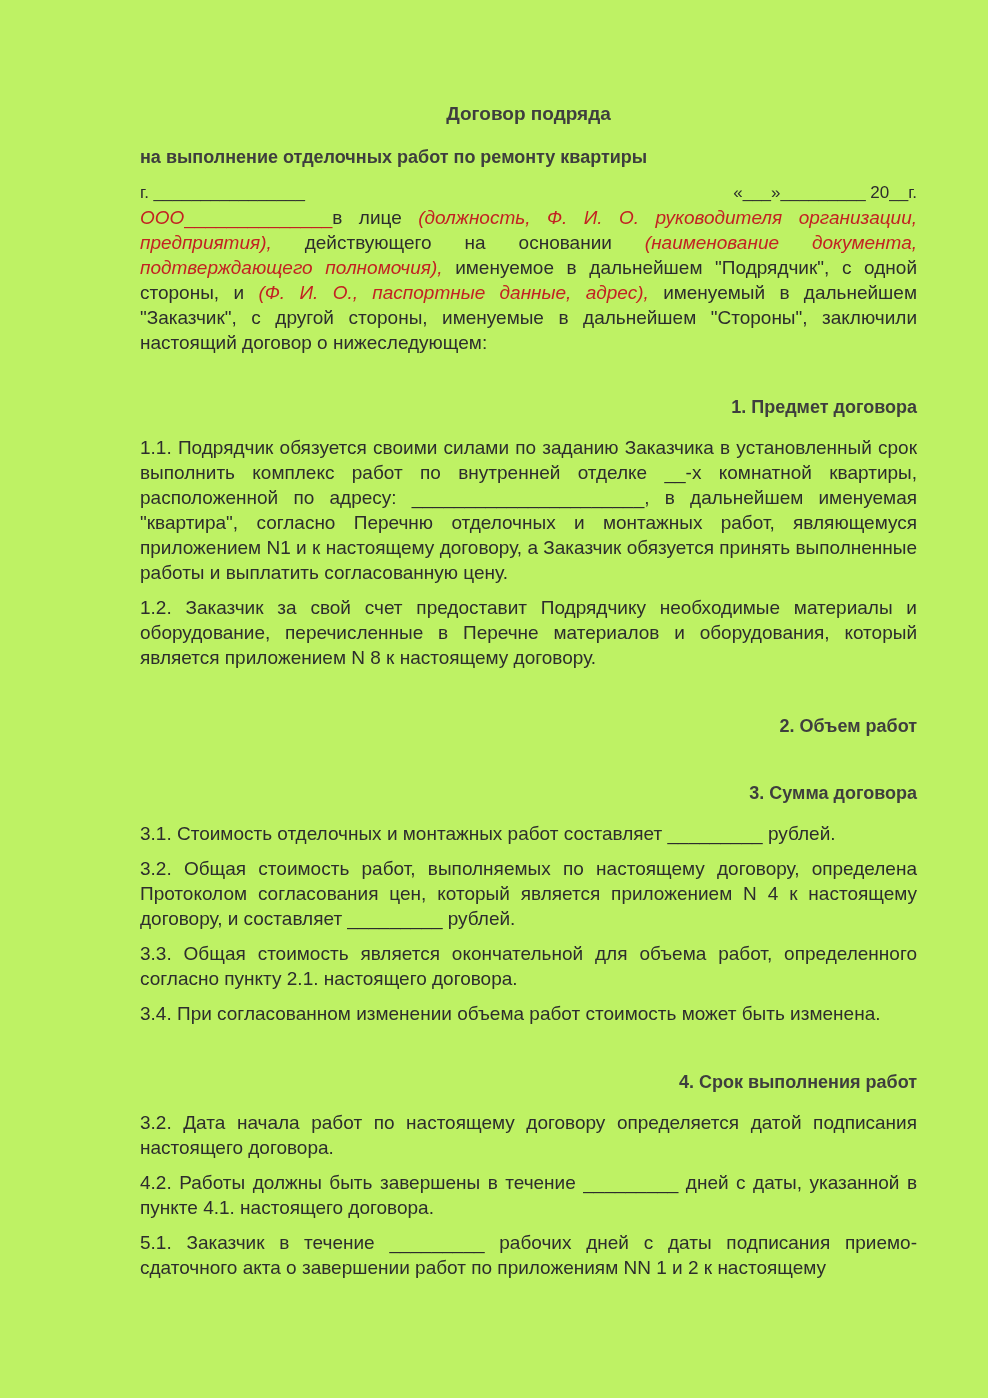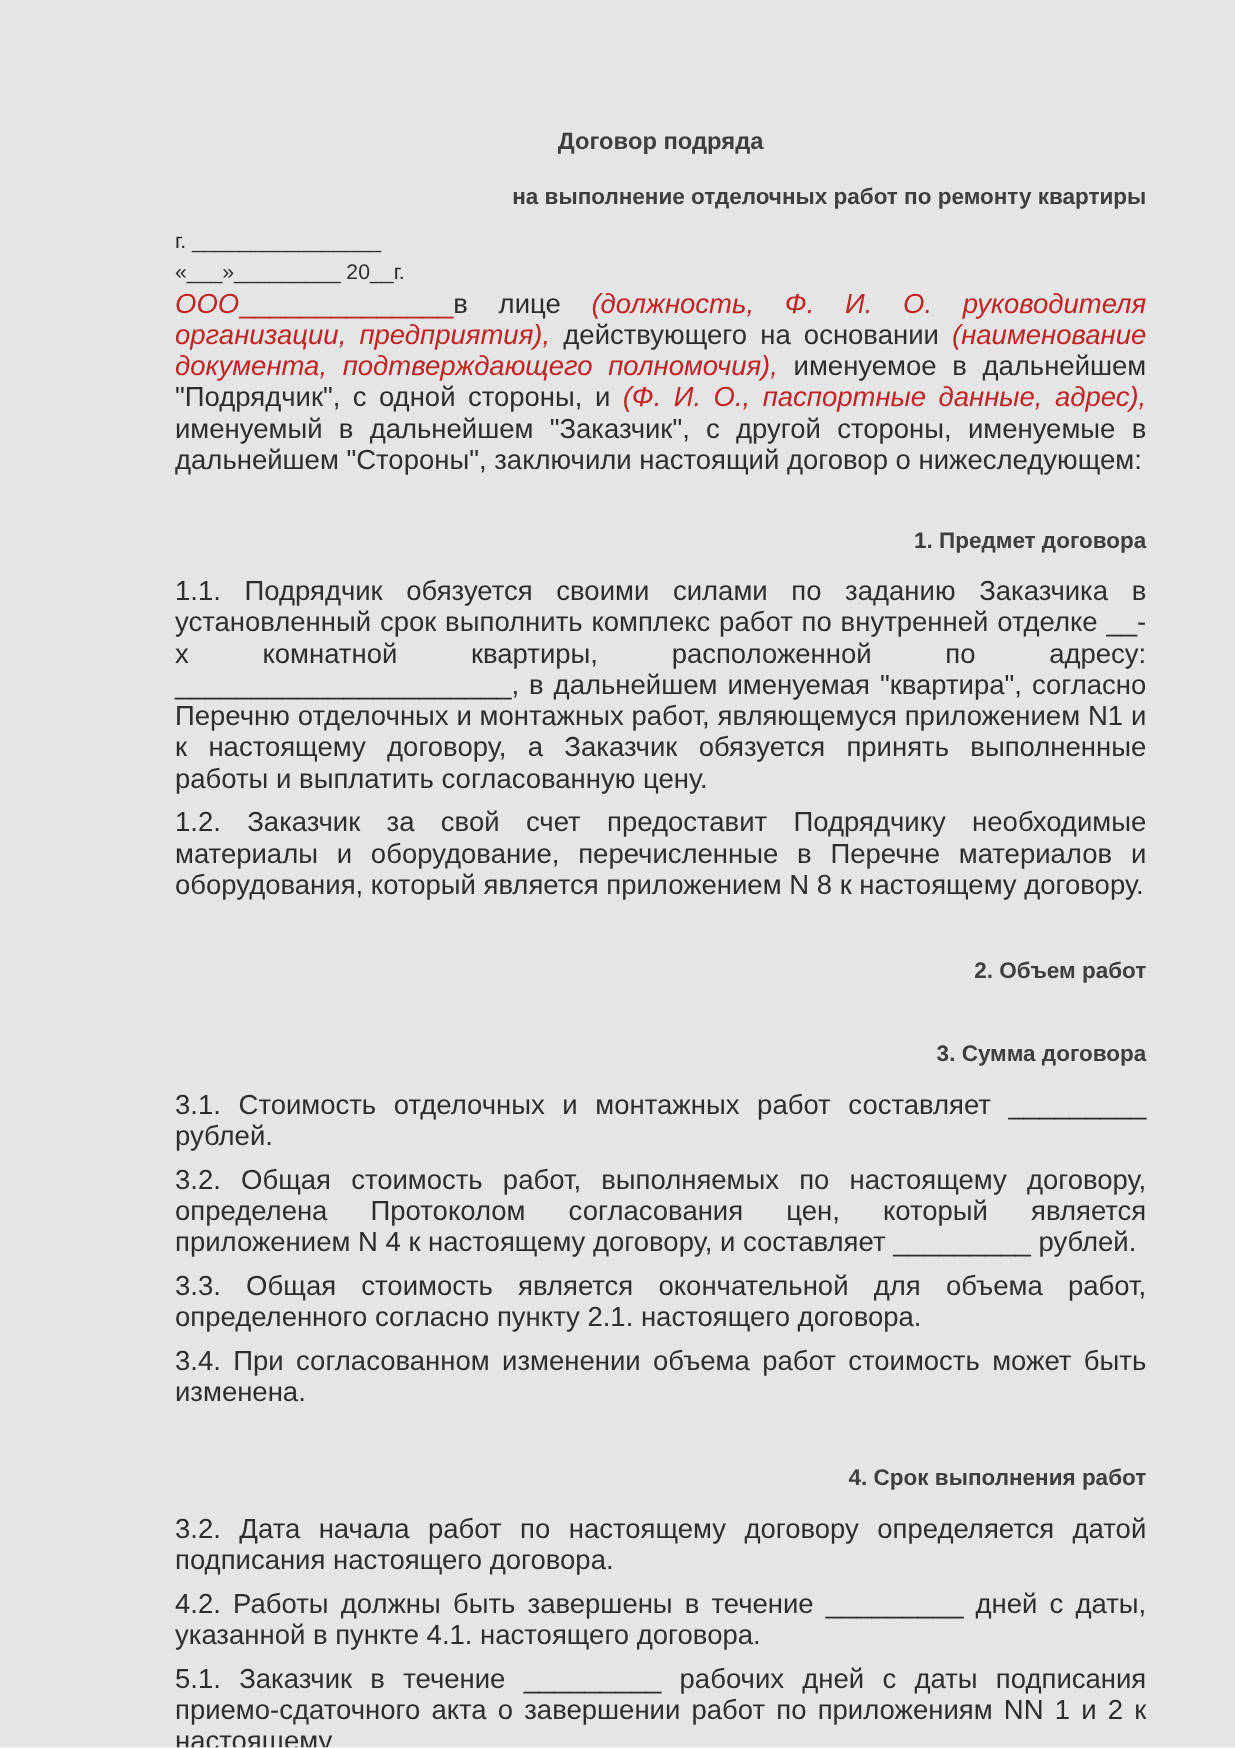--- a/index.html
+++ b/index.html
@@ -4,56 +4,55 @@
 <style>
   html, body {
     margin: 0;
     padding: 0;
     background: #ffffff;
   }
   .page {
     position: relative;
     width: 988px;
     height: 1398px;
-    background: #e5e5e5;
+    background: #bef264;
     box-sizing: border-box;
     padding: 103px 71px 0 140px;
     font-family: "Liberation Sans", "DejaVu Sans", sans-serif;
     color: #2d2d2d;
     overflow: hidden;
   }
   .doc-title {
     margin: 0 0 22px 0;
     text-align: center;
     font-size: 19px;
     font-weight: bold;
     color: #3e3e3e;
   }
   .doc-subtitle {
     margin: 0 0 12px 0;
-    text-align: right;
+    text-align: left;
     font-size: 18px;
     font-weight: bold;
     color: #3e3e3e;
   }
   .place-date-row {
     display: flex;
     justify-content: space-between;
     font-size: 17px;
     line-height: 25px;
     color: #2d2d2d;
     margin: 0;
-    flex-direction: column;
   }
   .place-date-row .date-part {
     white-space: nowrap;
   }
   p.body-par {
     margin: 0 0 10px 0;
-    font-size: 22px;
+    font-size: 19px;
     line-height: 25px;
     text-align: justify;
     color: #2d2d2d;
   }
   .preamble { margin-top: 0; }
   .seg-plain { color: #2d2d2d; }
   .seg-red {
     color: #c32222;
     font-style: normal;
   }

